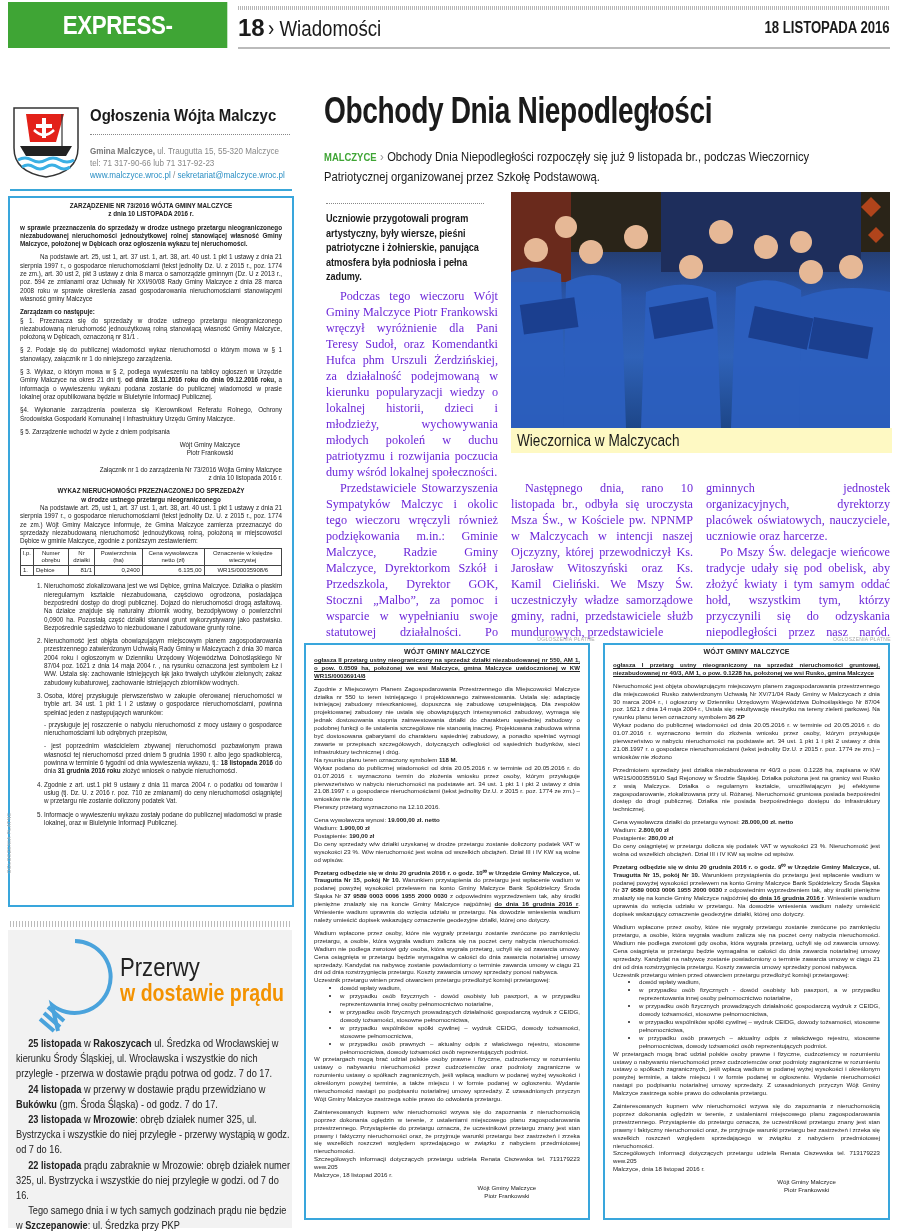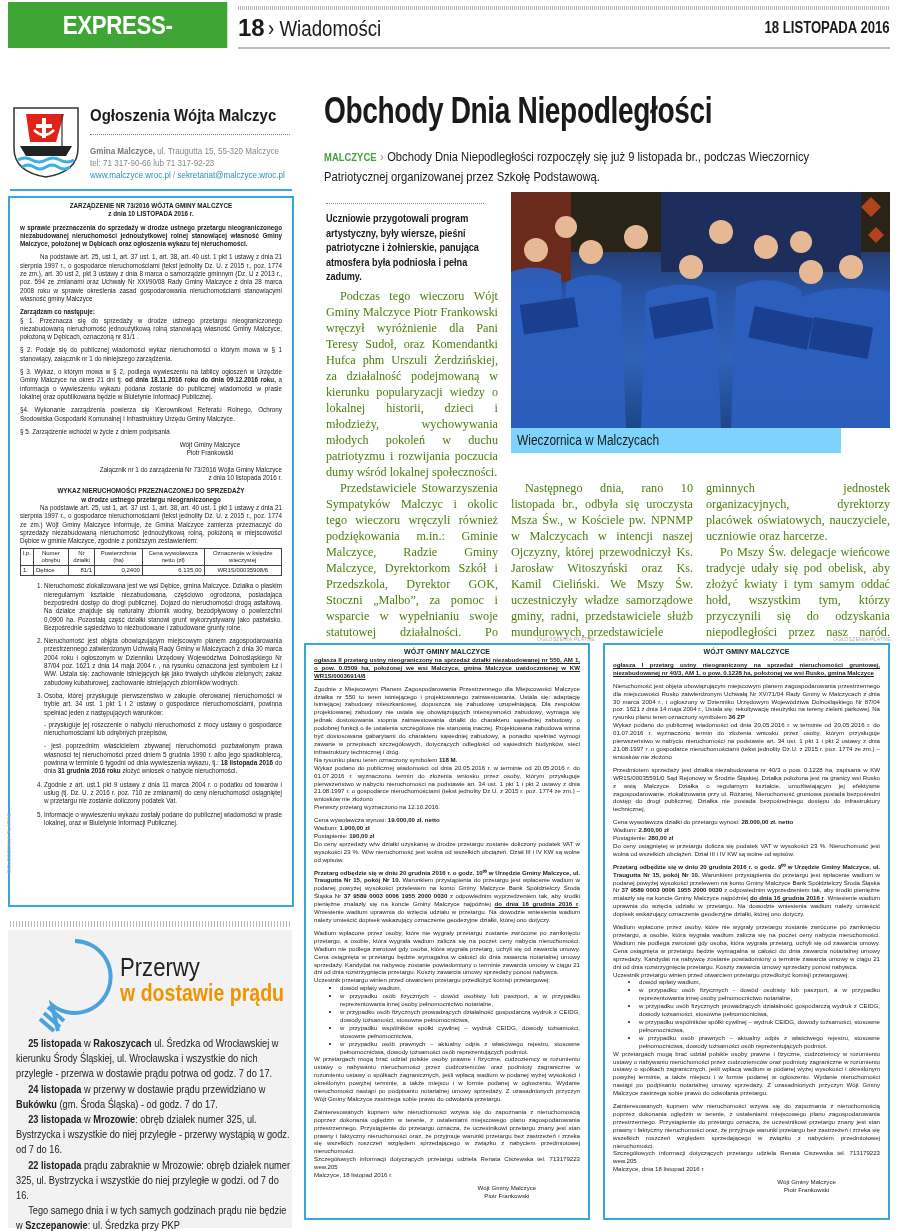--- a/index.html
+++ b/index.html
@@ -47,24 +47,24 @@
   .po-text { left: 16px; top: 1036px; width: 280px; font-size: 10.6px; line-height: 15.2px; color: #222; }
   .po-text p { text-indent: 14px; transform: scaleX(0.87); transform-origin: left; width: 315px; }
 
   
   .art-title { left: 324px; top: 90px; font-size: 37px; font-weight: bold; letter-spacing: -0.5px; transform: scaleX(0.76); transform-origin: left; white-space: nowrap; }
   .art-lead { left: 324px; top: 147px; width: 600px; font-size: 13px; line-height: 19px; transform: scaleX(0.86); transform-origin: left; }
   .art-lead .loc { color: #3fa535; font-weight: bold; font-size: 11px; }
   .art-lead .arr { color: #999; margin: 0 4px; }
   .art-dots { left: 326px; top: 203px; width: 158px; border-top: 1px dotted #888; }
   .art-intro { left: 326px; top: 211px; width: 200px; font-size: 10.6px; font-weight: bold; line-height: 14.6px; transform: scaleX(0.86); transform-origin: left; }
-  .art-col { font-family: "Liberation Serif", serif; font-size: 12.2px; line-height: 16px; text-align: justify; color: #4d7c0f; }
+  .art-col { font-family: "Liberation Serif", serif; font-size: 12.2px; line-height: 16px; text-align: justify; color: #6d28d9; }
   .art-col p { text-indent: 14px; }
   .photo { left: 511px; top: 192px; width: 379px; height: 236px; background: linear-gradient(180deg, #3a2a1a 0%, #243a6a 22%, #2a55a8 45%, #2f62b8 70%, #1d4688 100%); overflow: hidden; }
-  .caption { left: 511px; top: 428px; width: 330px; height: 25px; background: #7dd3fc; font-size: 14px; line-height: 25px; padding-left: 6px; }
+  .caption { left: 511px; top: 428px; width: 381px; height: 25px; background: #fef9c3; font-size: 16px; line-height: 25px; padding-left: 6px; }
   .caption span { display: inline-block; transform: scaleX(0.85); transform-origin: left; }
   .ogl { font-size: 5px; color: #aaa; letter-spacing: 0.3px; }
 </style>
 </head>
 <body>
 
 <div class="abs logo-box">EXPRESS-MIEJSKI.PL</div>
 <div class="abs hdr-strip"></div>
 <div class="abs hdr-page">18</div>
 <div class="abs hdr-section">› Wiadomości</div>

